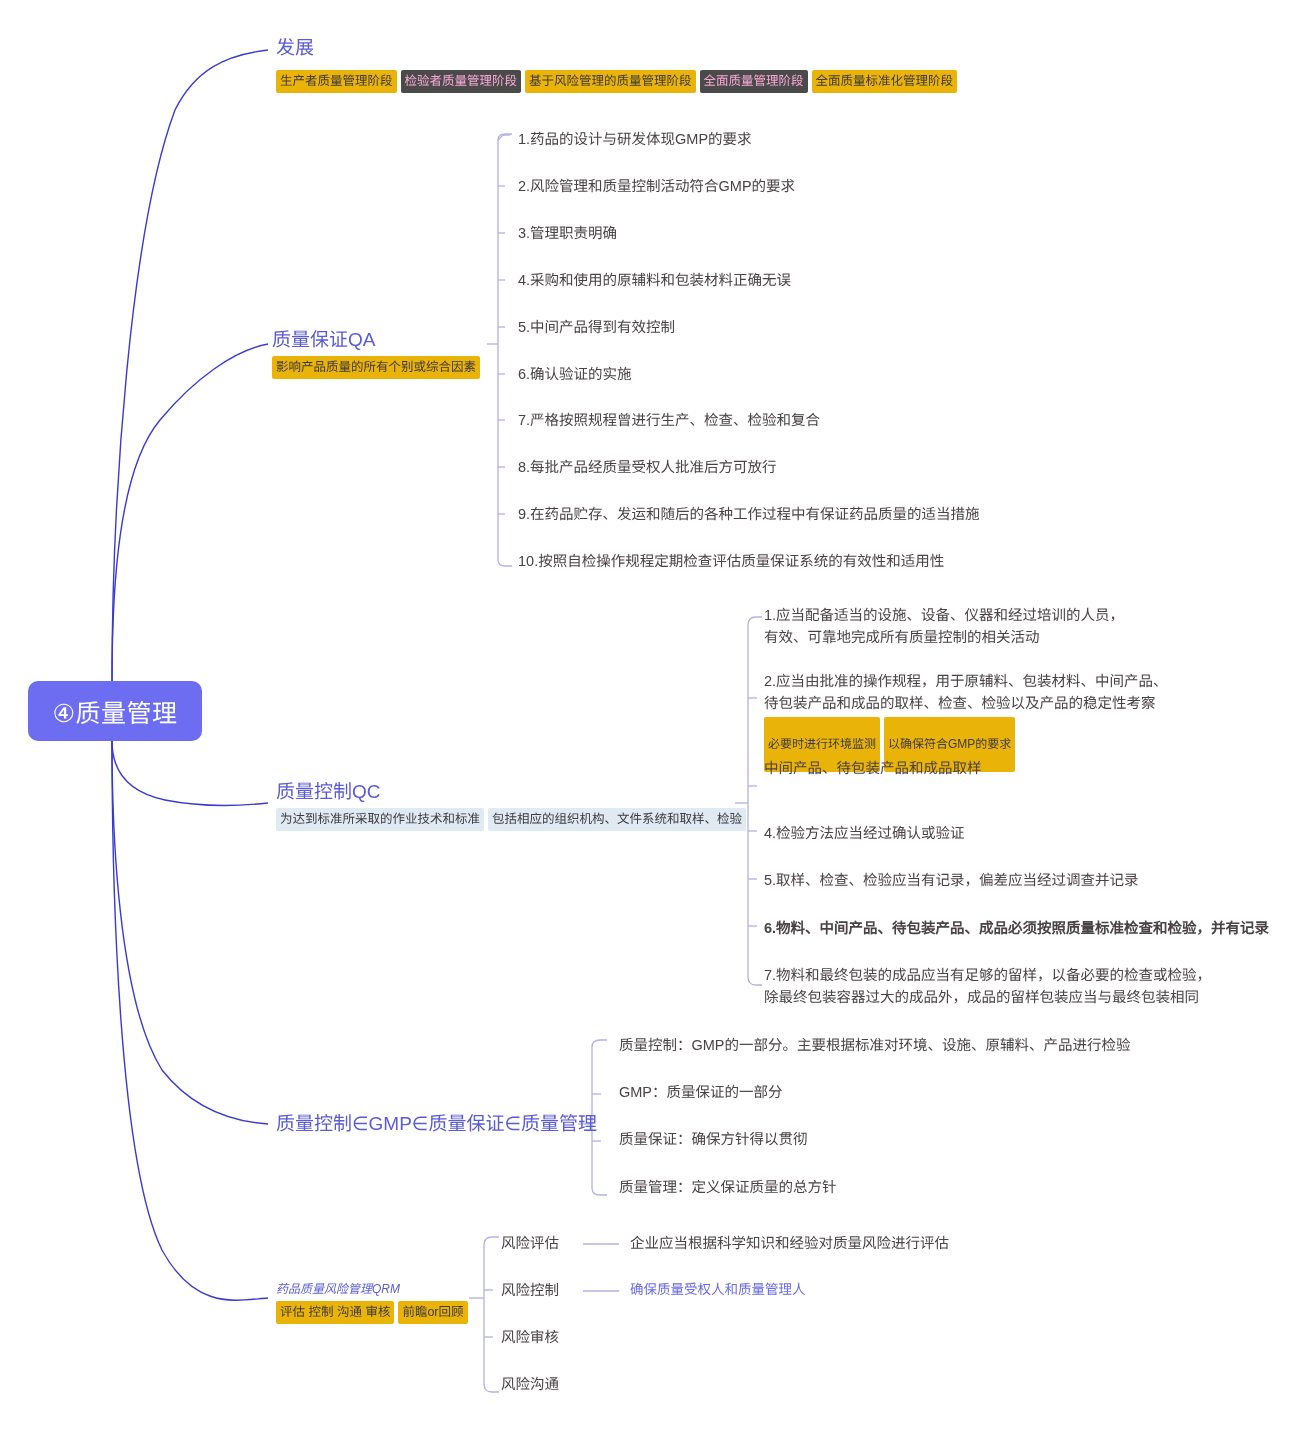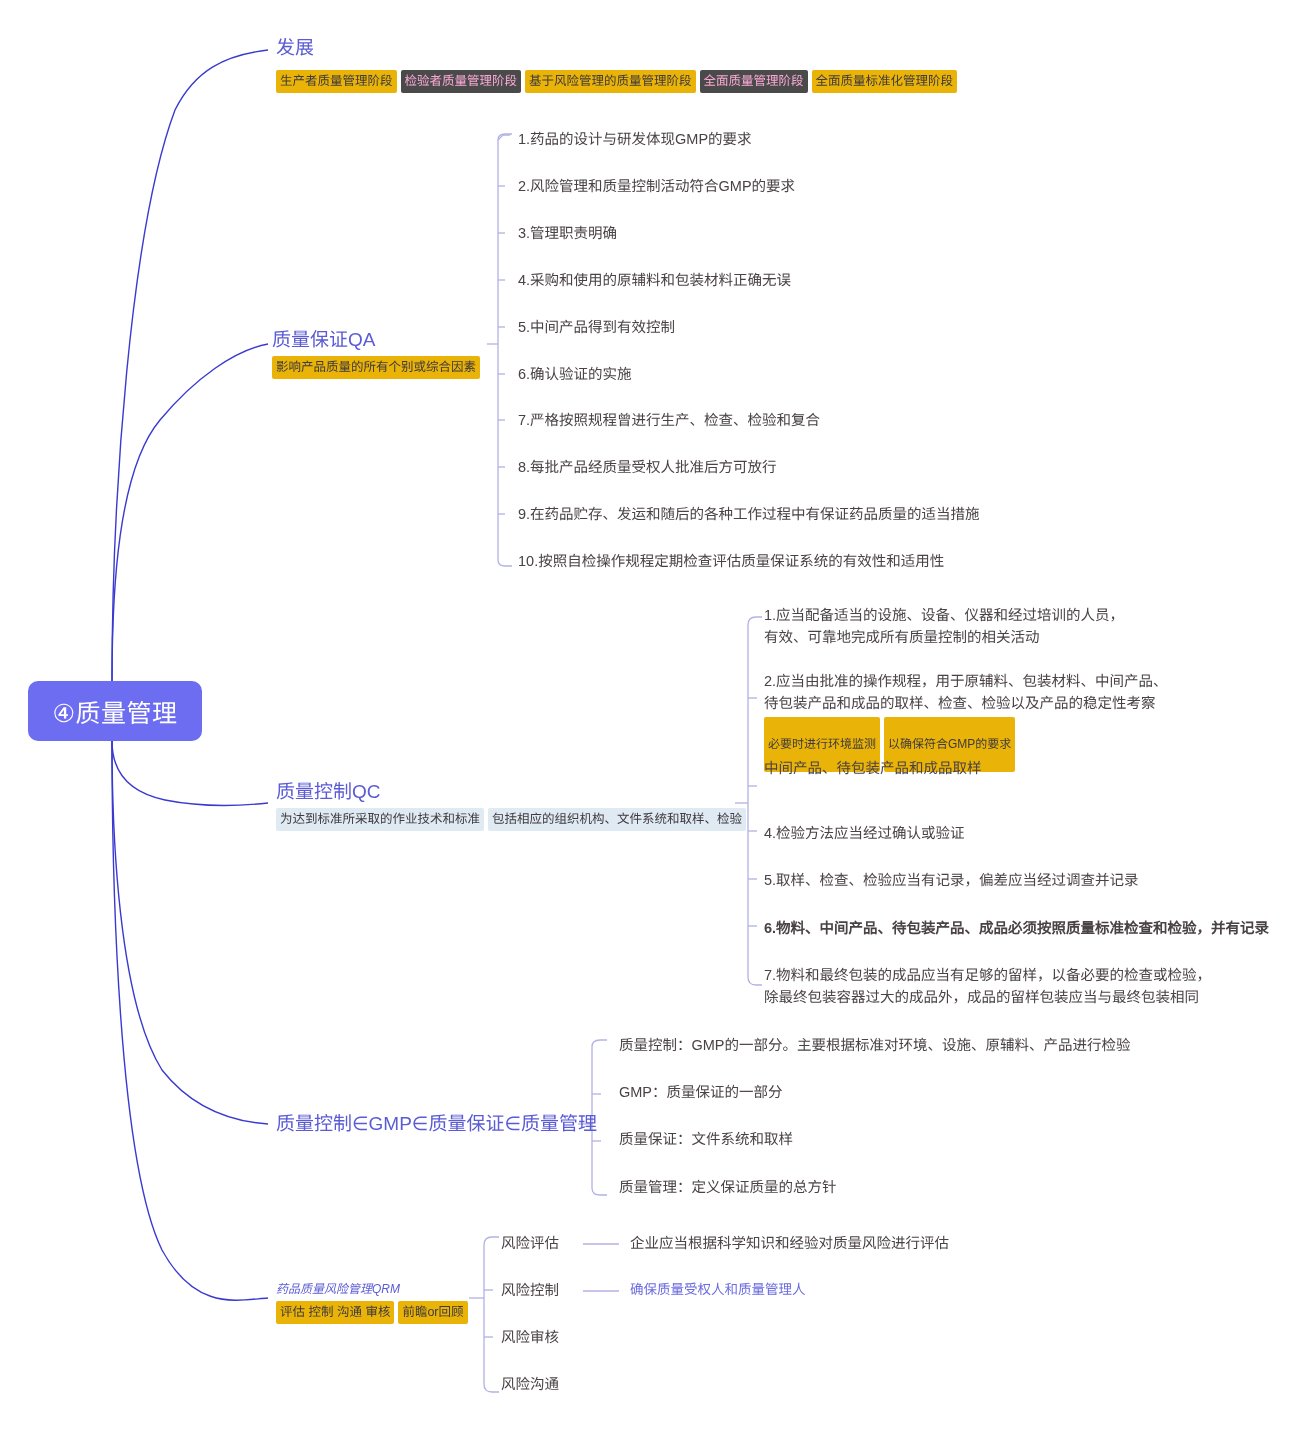--- a/index.html
+++ b/index.html
@@ -208,21 +208,21 @@
     <div>7.物料和最终包装的成品应当有足够的留样，以备必要的检查或检验，</div>
     <div>除最终包装容器过大的成品外，成品的留样包装应当与最终包装相同</div>
   </div>
 
   <div class="node" style="left:276px; top:1112px;">
     <div class="branch-title">质量控制∈GMP∈质量保证∈质量管理</div>
   </div>
 
   <div class="leaf" style="left:619px; top:1034px;">质量控制：GMP的一部分。主要根据标准对环境、设施、原辅料、产品进行检验</div>
   <div class="leaf" style="left:619px; top:1081px;">GMP：质量保证的一部分</div>
-  <div class="leaf" style="left:619px; top:1128px;">质量保证：文件系统和取样</div>
+  <div class="leaf" style="left:619px; top:1128px;">质量保证：确保方针得以贯彻</div>
   <div class="leaf" style="left:619px; top:1176px;">质量管理：定义保证质量的总方针</div>
 
   <div class="node" style="left:276px; top:1282px;">
     <div class="branch-title small">药品质量风险管理QRM</div>
     <div class="sub-line">
       <span class="chip">评估 控制 沟通 审核</span><span class="chip">前瞻or回顾</span>
     </div>
   </div>
 
   <div class="leaf" style="left:501px; top:1232px;">风险评估</div>

